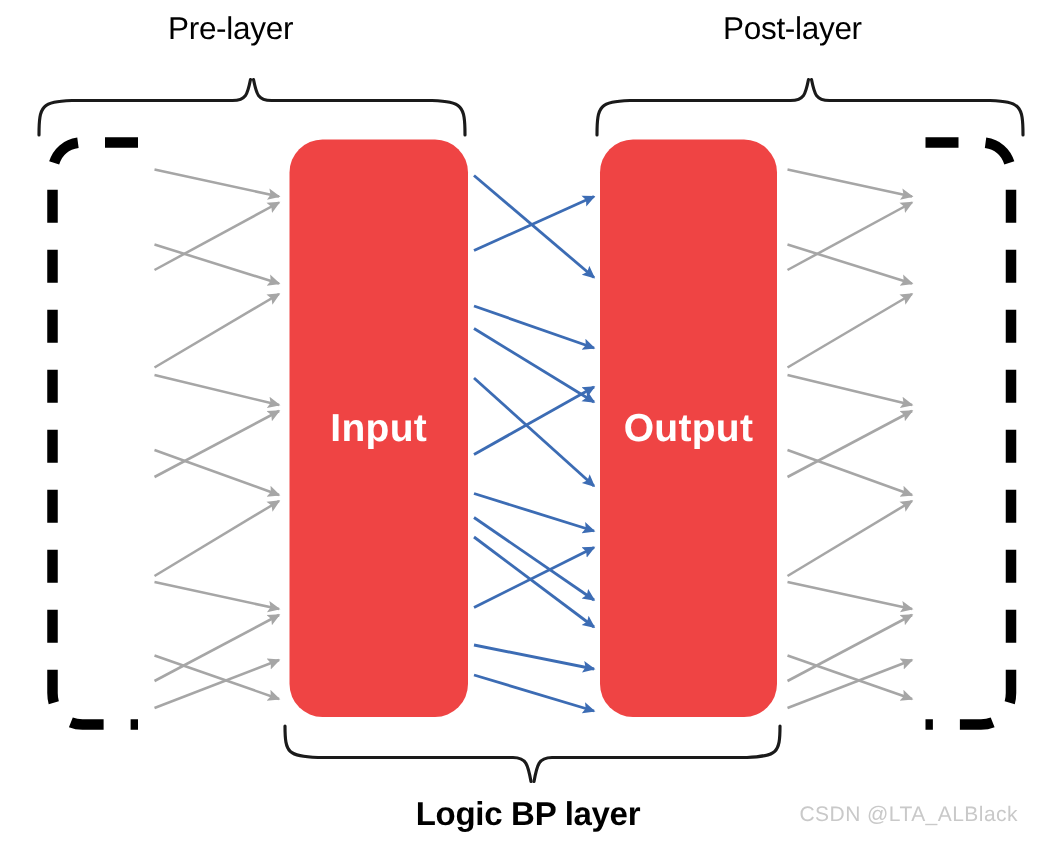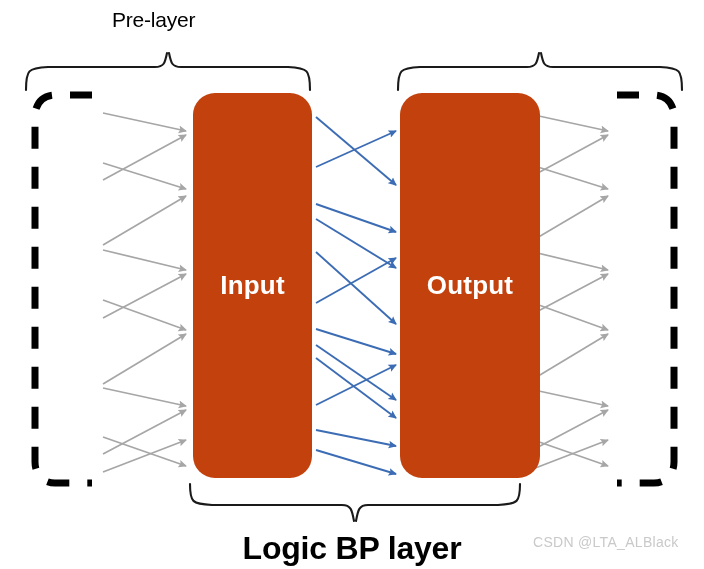--- a/index.html
+++ b/index.html
@@ -30,39 +30,39 @@
     font-weight: 400;
     white-space: nowrap;
     letter-spacing: -0.2px;
   }
   #pre-layer-label  { left: 112px; top: 8px; }
   #post-layer-label { left: 482px; top: 8px; }
   #logic-label {
     left: 0; top: 530px; width: 704px;
     text-align: center;
     font-weight: 700;
-    font-size: 32px;
+    font-size: 22px;
   }
   .box {
     position: absolute;
-    background: #c2410c;
+    background: #ef4444;
     border-radius: 22px;
     display: flex;
     align-items: center;
     justify-content: center;
   }
   .box-text {
     color: #ffffff;
     font-family: "Liberation Sans", sans-serif;
     font-size: 26px;
     font-weight: 700;
     letter-spacing: 0.2px;
   }
   #input-box  { left: 193px; top: 93px; width: 119px; height: 385px; }
-  #output-box { left: 400px; top: 93px; width: 140px; height: 385px; }
+  #output-box { left: 400px; top: 93px; width: 118px; height: 385px; }
   #watermark {
     position: absolute;
     left: 533px;
     top: 534px;
     color: #c9c9c9;
     font-family: "Liberation Sans", sans-serif;
     font-size: 14px;
     white-space: nowrap;
     letter-spacing: 0.3px;
   }
@@ -154,18 +154,19 @@
   <div class="box" id="input-box">
     <span class="box-text">Input</span>
   </div>
 
   <div class="box" id="output-box">
     <span class="box-text">Output</span>
   </div>
 
   <div class="label" id="pre-layer-label">Pre-layer</div>
 
+  <div class="label" id="post-layer-label">Post-layer</div>
 
   <div class="label" id="logic-label">Logic BP layer</div>
 
   <div id="watermark">CSDN @LTA_ALBlack</div>
 
 </div>
 
 </body></html>

